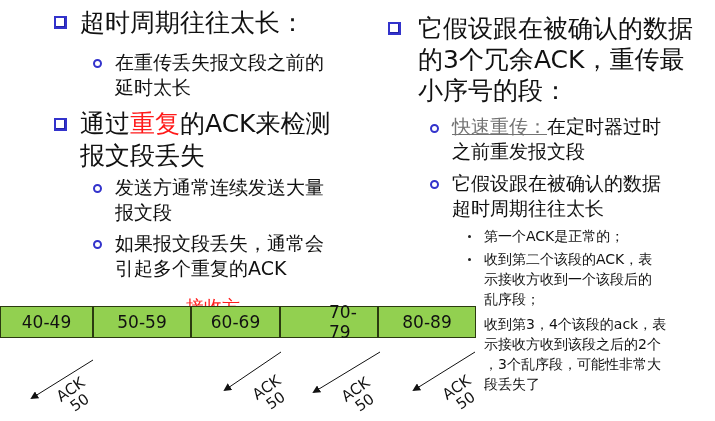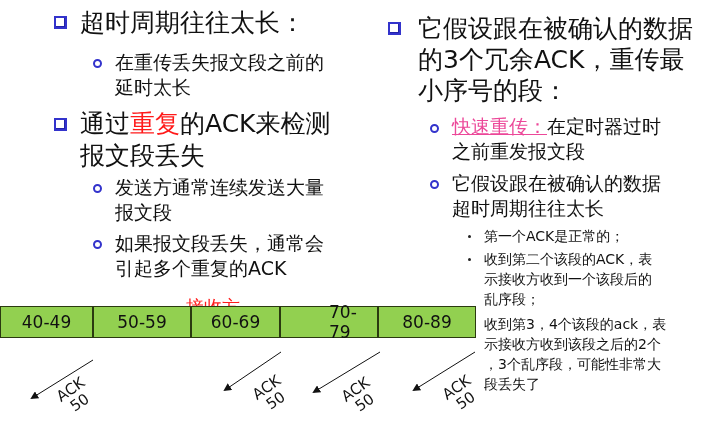--- a/index.html
+++ b/index.html
@@ -7,21 +7,21 @@
          font-family:"DejaVu Sans","Liberation Sans",sans-serif; color:#111; }
   .abs { position:absolute; }
   .sq { position:absolute; width:13px; height:13px; border:2px solid #3333cc; box-sizing:border-box;
         box-shadow: -1px -1px 0 0 #2222aa inset; background:#fff; }
   .circ { position:absolute; width:9px; height:9px; border:2px solid #3333cc; border-radius:50%; box-sizing:border-box; }
   .dot { position:absolute; width:3px; height:3px; background:#222; border-radius:50%; }
   .l1 { font-size:25px; line-height:33px; }
   .l2 { font-size:19px; line-height:25px; }
   .l3 { font-size:14px; line-height:20px; }
   .red { color:#ff1a1a; }
-  .redu { color:#ec4899; text-decoration:underline; }
+  .redu { color:#737373; text-decoration:underline; }
   .bar { position:absolute; left:0; top:306px; height:32px; display:flex; }
   .seg { background:#92d050; border:1px solid #2a3a10; box-sizing:border-box; height:32px;
          display:flex; align-items:center; justify-content:center; font-size:17px; color:#111; }
   .ack { position:absolute; font-size:15px; line-height:16px; text-align:center; transform:rotate(-35deg); }
 </style>
 </head>
 <body>
 
 <div class="sq" style="left:54px;top:16px;"></div>
 <div class="abs l1" style="left:80px;top:6px;">超时周期往往太长：</div>

